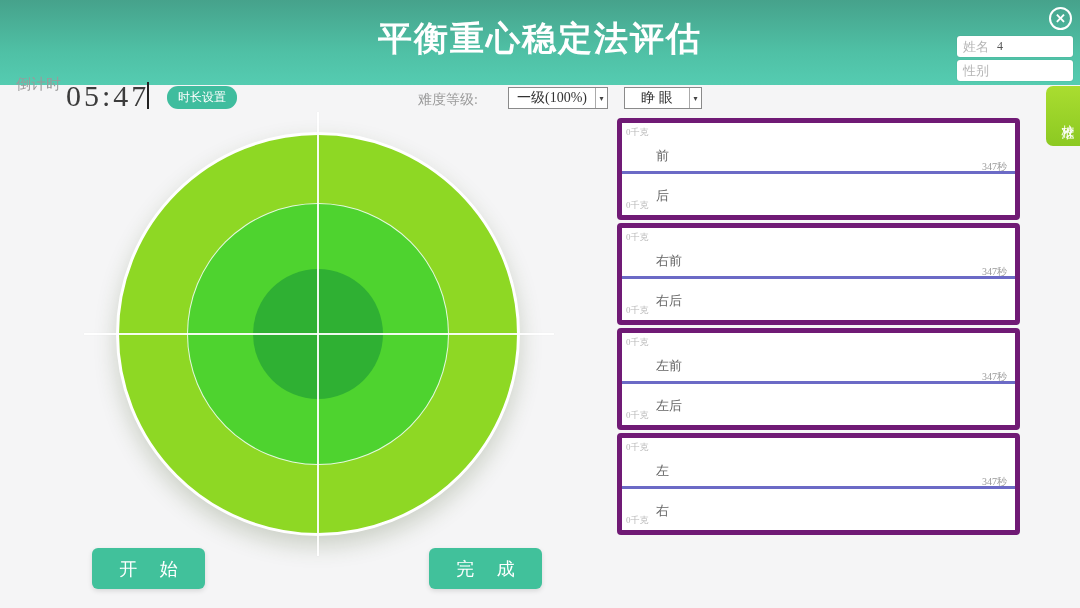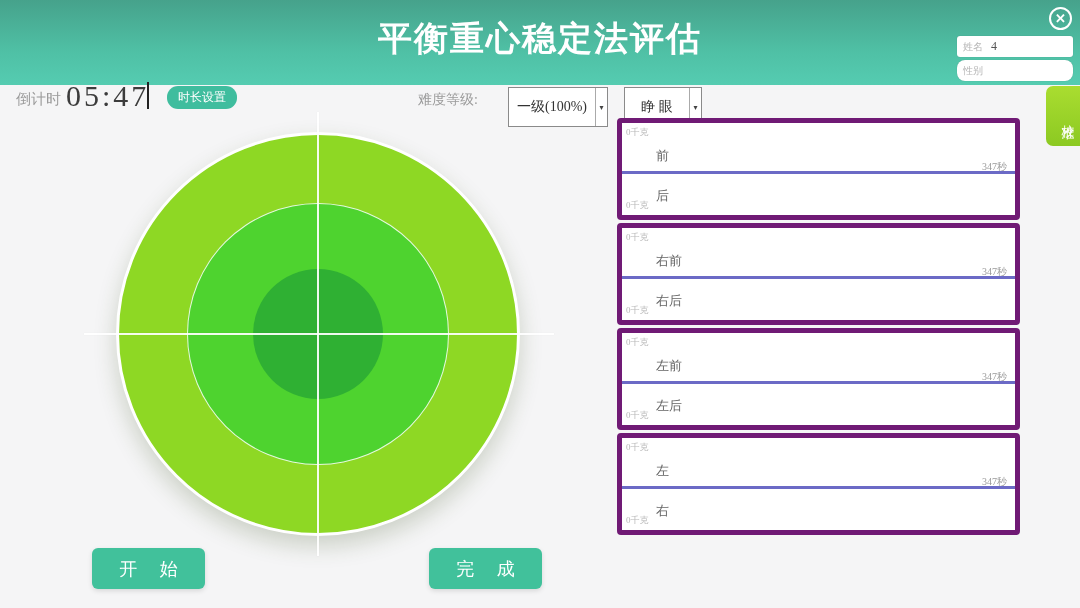--- a/index.html
+++ b/index.html
@@ -10,36 +10,36 @@
   
   .header { position:absolute; left:0; top:0; width:1080px; height:85px;
             background:linear-gradient(180deg,#46a28b 0%,#4fc0a5 60%,#55ccb1 100%); }
   .title  { position:absolute; left:0; right:0; top:16px; text-align:center;
             color:#ffffff; font-size:34px; font-weight:bold; letter-spacing:2px; }
   .close-btn { position:absolute; top:7px; right:8px; width:23px; height:23px;
                border:2px solid #ffffff; border-radius:50%; color:#ffffff;
                font-size:13px; font-weight:bold; line-height:19px; text-align:center; cursor:pointer; }
   .pbox { position:absolute; right:7px; width:116px; height:21px; background:#ffffff;
           border-radius:3px; display:flex; align-items:center; padding:0 6px; box-shadow:0 0 1px rgba(0,0,0,.25); }
-  .pbox .lbl { font-size:10px; color:#b5b5b5; margin-right:8px; white-space:nowrap; }
+  .pbox .lbl { font-size:13px; color:#b5b5b5; margin-right:8px; white-space:nowrap; }
   .pbox .val { font-size:12px; color:#555555; }
   .pbox.name   { top:36px; }
-  .pbox.gender { top:60px;border-radius:8px; }
+  .pbox.gender { top:60px; }
 
   
   .tb-label { color:#9b9b9b; font-size:15px; position:absolute; }
-  .countdown-label { left:16px; top:90px; }
+  .countdown-label { left:16px; top:75px; }
   .countdown-value { position:absolute; left:66px; top:79px; font-size:30px; color:#3c3c3c;
                      letter-spacing:3px; }
   .caret { position:absolute; left:147px; top:82px; width:2px; height:27px; background:#222222; }
   .duration-btn { position:absolute; left:167px; top:86px; height:23px; padding:0 11px;
                   background:#3fbd9e; border:none; border-radius:11px; color:#ffffff;
                   font-size:12px; line-height:23px; cursor:pointer; font-family:inherit; }
   .difficulty-label { left:418px; top:91px; font-size:14px; }
-  .select { position:absolute; top:87px; height:40px; background:#ffffff;
+  .select { position:absolute; top:87px; height:22px; background:#ffffff;
             border:1px solid #8a8a8a; display:flex; align-items:center; cursor:pointer; }
   .select .sel-text { flex:1; font-size:14px; color:#333333; text-align:center; padding:0 3px; white-space:nowrap; }
   .select .arrow { width:12px; height:100%; border-left:1px solid #aaaaaa; font-size:8px;
                    color:#444444; display:flex; align-items:center; justify-content:center; }
   .select.difficulty { left:508px; width:100px; }
   .select.eyemode    { left:624px; width:78px; }
   .calibrate-btn { position:absolute; right:-8px; top:86px; width:42px; height:60px;
                    background:linear-gradient(180deg,#aadd30,#8cc922); border:none; border-radius:7px;
                    color:#ffffff; font-size:13px; line-height:15px; cursor:pointer;
                    writing-mode:vertical-rl; text-orientation:upright; letter-spacing:2px;

